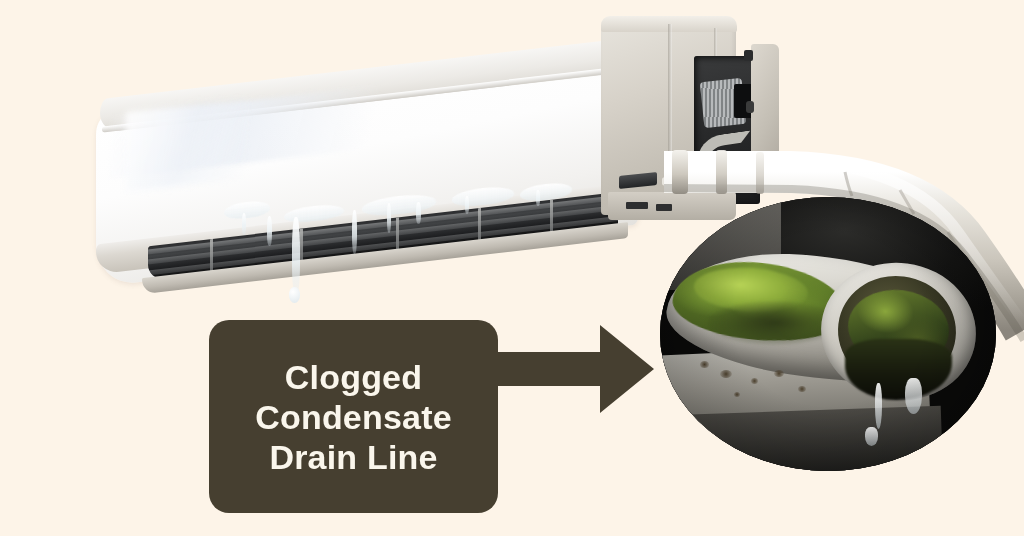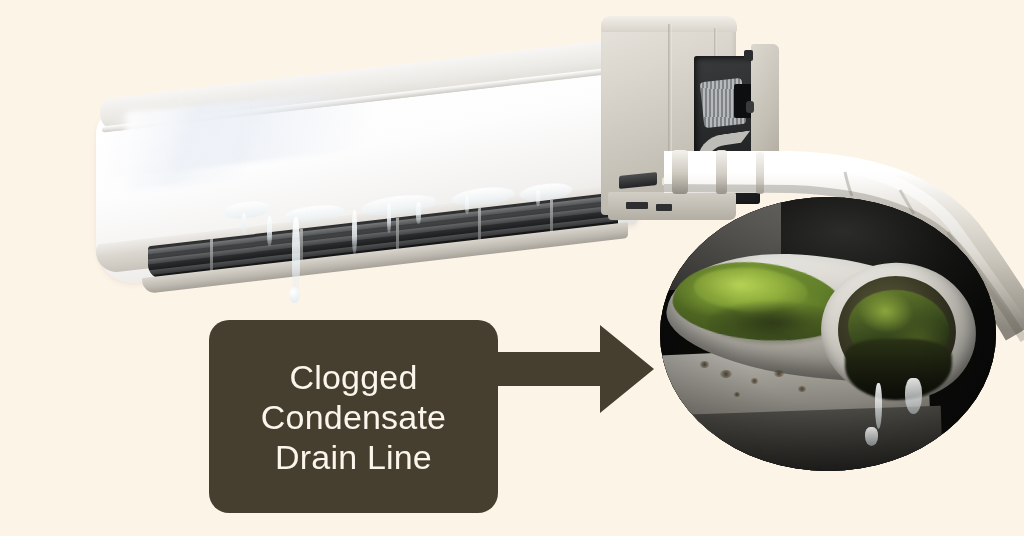--- a/index.html
+++ b/index.html
@@ -185,21 +185,21 @@
 
   
   #label-box{
     position:absolute; left:209px; top:320px; width:289px; height:193px;
     background:#463F30;
     border-radius:20px;
     display:flex; align-items:center; justify-content:center;
   }
   #label-text{
     color:#FAF6EC;
-    font-size:34px; line-height:40px; font-weight:normal;
+    font-size:34px; line-height:40px; font-weight:bold;
     text-align:center; letter-spacing:.2px;
     white-space:pre-line;
   }
 
   
   #arrow{ position:absolute; left:488px; top:318px; width:180px; height:100px; }
 
   
   #circle-photo{
     position:absolute; left:660px; top:197px; width:336px; height:274px;

